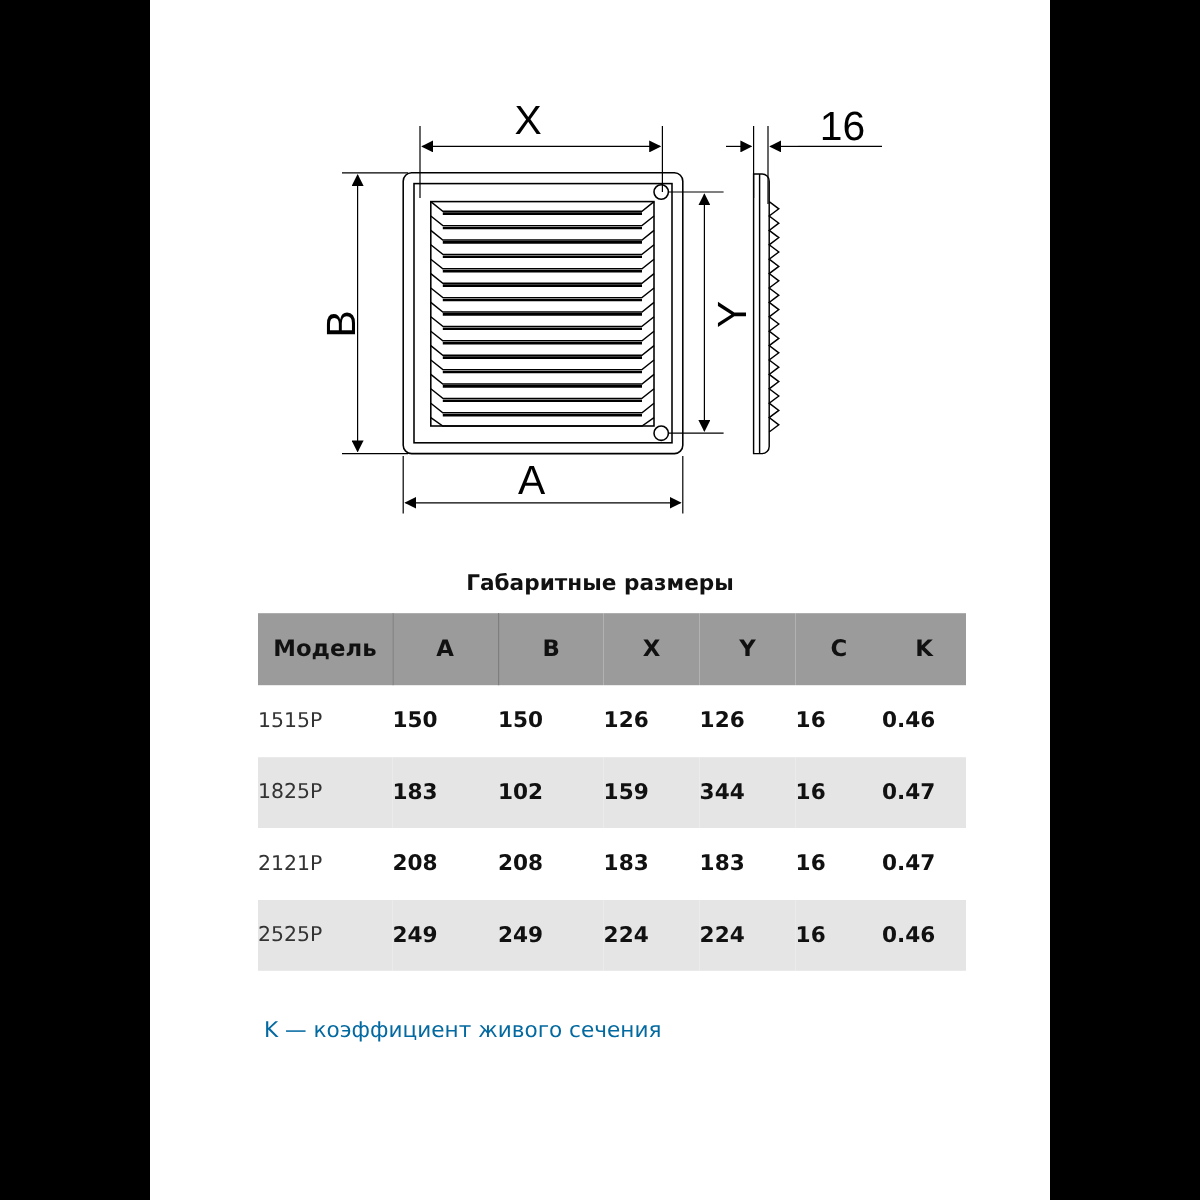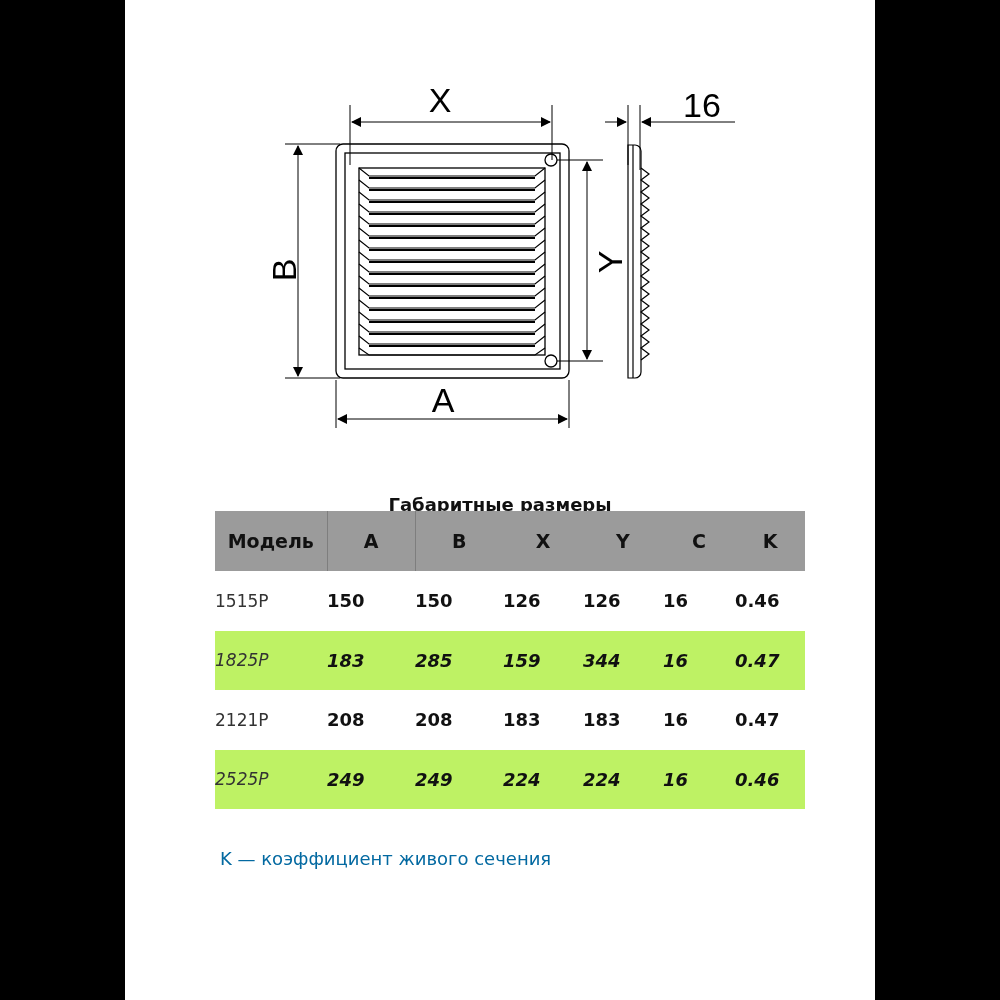--- a/index.html
+++ b/index.html
@@ -7,38 +7,38 @@
       width: 1000px; height: 1000px; background: #000;
       position: relative; overflow: hidden;
       font-family: "DejaVu Sans", "Liberation Sans", sans-serif;
     }
     .page {
       position: absolute; left: 125px; top: 0; width: 750px; height: 1000px;
       background: #fff;
     }
     .drawing { position: absolute; left: 0; top: 0; width: 750px; height: 450px; }
     .title {
-      position: absolute; left: 0; width: 750px; top: 494px;
+      position: absolute; left: 0; width: 750px; top: 476px;
       text-align: center; font-weight: bold; font-size: 18px; color: #111;
     }
     table.dims {
       position: absolute; left: 90px; top: 511px; width: 590px;
       border-collapse: collapse; table-layout: fixed;
     }
     table.dims th {
       background: #9b9b9b; height: 60px; font-size: 19px; font-weight: bold;
       color: #111; text-align: center; padding: 0;
     }
     table.dims th.sep { border-right: 1px solid #7e7e7e; }
     table.dims td {
       height: 59.5px; font-size: 18px; text-align: left; color: #111;
       font-weight: bold; padding: 0;
     }
     table.dims td.model { font-weight: normal; color: #333; font-size: 17px; }
-    table.dims tr.shade td { background: #bef264; font-style: italic; }
+    table.dims tr.shade td { background: #e5e5e5; }
     .note {
       position: absolute; left: 95px; top: 848px; font-size: 18px; color: #0369a1;
     }
   </style>
 </head>
 <body>
 
 <div class="page">
 
   <svg class="drawing" viewBox="0 0 750 450" xmlns="http://www.w3.org/2000/svg">
@@ -163,21 +163,21 @@
         <td>150</td>
         <td>150</td>
         <td>126</td>
         <td>126</td>
         <td>16</td>
         <td>0.46</td>
       </tr>
       <tr class="shade">
         <td class="model">1825P</td>
         <td>183</td>
-        <td>285</td>
+        <td>102</td>
         <td>159</td>
         <td>344</td>
         <td>16</td>
         <td>0.47</td>
       </tr>
       <tr>
         <td class="model">2121P</td>
         <td>208</td>
         <td>208</td>
         <td>183</td>

